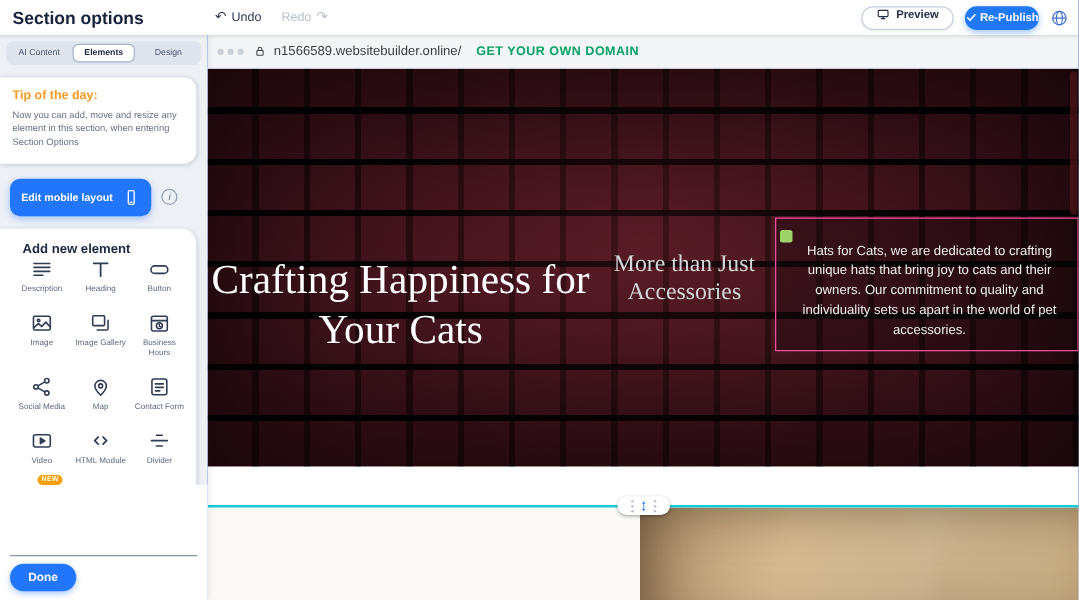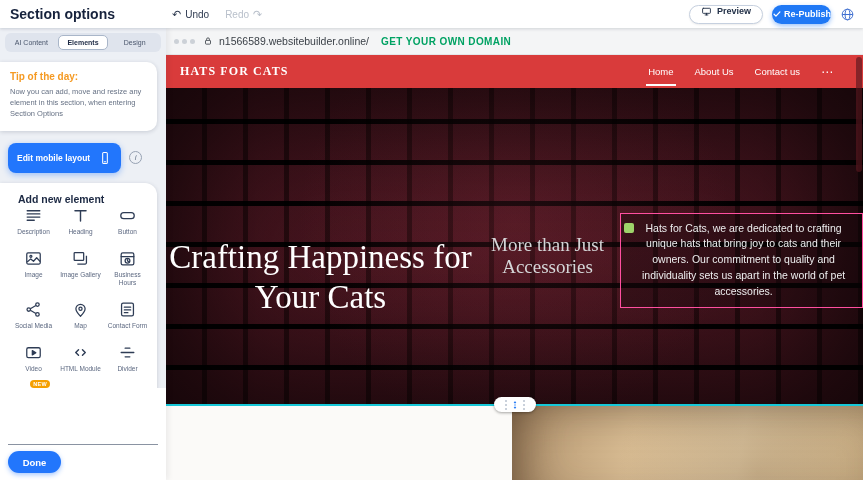--- a/index.html
+++ b/index.html
@@ -80,21 +80,21 @@
     background-image:
       radial-gradient(circle at 50% 42%, rgba(200,70,90,.16), transparent 55%),
       repeating-linear-gradient(0deg, rgba(130,35,52,.28) 0 36px, rgba(0,0,0,.92) 36px 41px),
       repeating-linear-gradient(90deg, rgba(120,30,48,.22) 0 36px, rgba(0,0,0,.92) 36px 41px);
     box-shadow: inset 0 0 130px 30px rgba(0,0,0,.75); }
   .hero-heading { font-family:"Liberation Serif","DejaVu Serif",serif; font-weight:400;
     font-size:33px; line-height:1.2; color:#fff; text-align:center; max-width:355px; margin-top:62px; }
   .hero-sub { font-family:"Liberation Serif","DejaVu Serif",serif; font-weight:400;
     font-size:19px; color:#d4d5d7; margin-top:17px; text-align:center; }
   .hero-para { position:relative; margin-top:27px; width:332px; border:1px solid #ff4fa0;
-    padding:7px 14px 8px 18px; background:rgba(15,6,10,.32); cursor:pointer; }
+    padding:19px 14px 8px 18px; background:rgba(15,6,10,.32); cursor:pointer; }
   .hero-para p { font-size:10.5px; line-height:1.5; color:#ededee; text-align:center; }
   .ai-handle { position:absolute; left:3px; top:9px; width:10px; height:10px; background:#9ed36a; border-radius:2px; }
 
   .section-line { position:absolute; left:0; right:0; top:349px; height:2px; background:#16c8d8; z-index:6; }
   .section-handle { position:absolute; top:342px; left:50%; transform:translateX(-50%);
     width:42px; height:15px; background:#fff; border-radius:8px; z-index:7; cursor:ns-resize;
     box-shadow:0 1px 3px rgba(0,0,0,.35); display:flex; align-items:center; justify-content:center; gap:3px; }
   .grip { width:2px; height:2px; border-radius:50%; background:#b9c2cf; box-shadow:0 4px 0 #b9c2cf, 0 -4px 0 #b9c2cf; }
 
   .next { position:absolute; top:351px; left:0; right:0; bottom:0; background:#fbfaf8; }
@@ -324,29 +324,20 @@
             <rect x="6" y="10.5" width="12" height="9" rx="1.5"></rect>
             <path d="M8.5 10.5V8a3.5 3.5 0 017 0v2.5"></path>
           </svg>
       </span>
       <span class="url">n1566589.websitebuilder.online/</span>
       <a class="cta">GET YOUR OWN DOMAIN</a>
     </div>
 
     <div class="site">
 
-      <div class="site-header">
-        <span class="logo">Hats for Cats</span>
-        <div class="nav">
-          <span class="nav-link active">Home</span>
-          <span class="nav-link">About Us</span>
-          <span class="nav-link">Contact us</span>
-          <span class="nav-more">⋯</span>
-        </div>
-      </div>
 
       <div class="hero">
         <div class="hero-heading">Crafting Happiness for Your Cats</div>
         <div class="hero-sub">More than Just Accessories</div>
         <div class="hero-para">
           <span class="ai-handle"></span>
           <p>Hats for Cats, we are dedicated to crafting unique hats that bring joy to cats and their owners. Our commitment to quality and individuality sets us apart in the world of pet accessories.</p>
         </div>
       </div>
 

